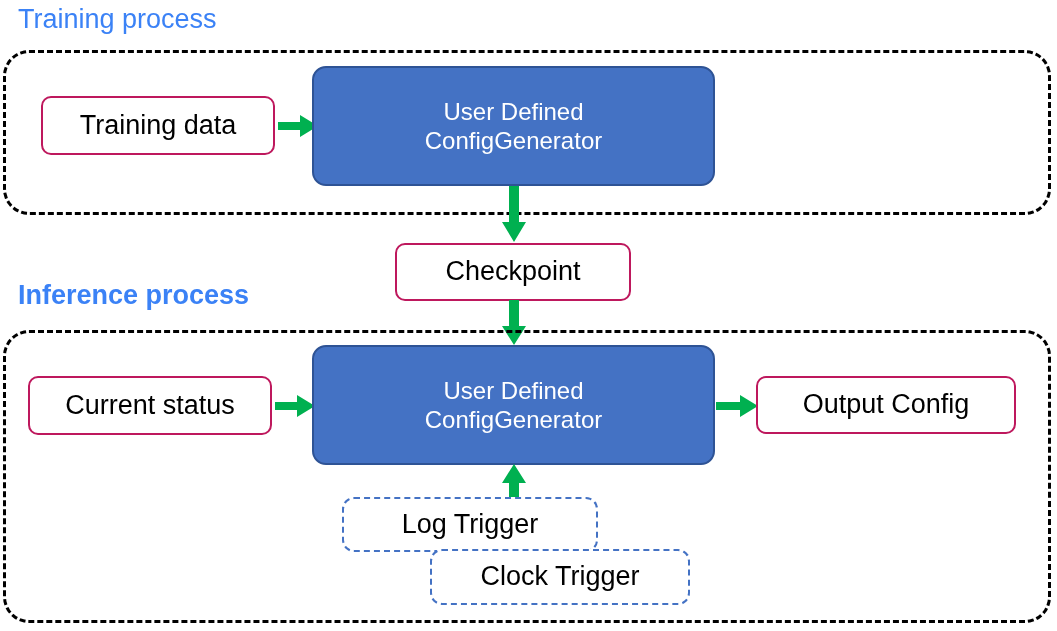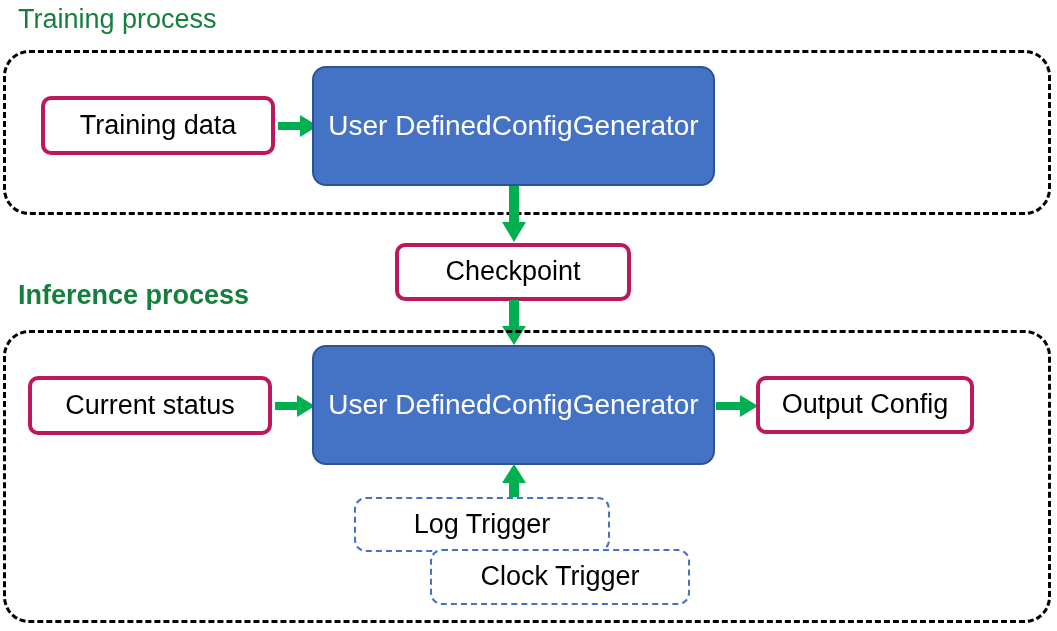--- a/index.html
+++ b/index.html
@@ -15,65 +15,65 @@
     width: 1057px;
     height: 631px;
     background: #ffffff;
     overflow: hidden;
   }
 
   
   .section-caption {
     position: absolute;
     font-size: 27px;
-    color: #15803d;
+    color: #3b82f6;
     line-height: 1;
     white-space: nowrap;
     letter-spacing: 0px;
   }
 
   
   .group-box {
     position: absolute;
     border: 3px dashed #000000;
     border-radius: 26px;
     background: transparent;
     box-sizing: border-box;
   }
 
   
   .node-plain {
     position: absolute;
     box-sizing: border-box;
-    border: 4px solid #be185d;
+    border: 2px solid #be185d;
     border-radius: 10px;
     background: #ffffff;
     display: flex;
     align-items: center;
     justify-content: center;
     color: #000000;
     font-size: 27px;
     line-height: 1.1;
     text-align: center;
     white-space: nowrap;
   }
 
   
   .node-filled {
     position: absolute;
     box-sizing: border-box;
     border: 2px solid #2E5395;
     border-radius: 14px;
     background: #4472C4;
     display: flex;
-    flex-direction: row;
+    flex-direction: column;
     align-items: center;
     justify-content: center;
     color: #ffffff;
-    font-size: 28px;
+    font-size: 24px;
     line-height: 1.22;
     text-align: center;
     white-space: nowrap;
   }
 
   
   .node-trigger {
     position: absolute;
     box-sizing: border-box;
     border: 2px dashed #4472C4;
@@ -154,31 +154,31 @@
     <span>User Defined</span>
     <span>ConfigGenerator</span>
   </div>
 
   <div class="arrow" style="left:716px; top:392px; width:44px; height:28px;">
     <svg width="44" height="28" viewBox="0 0 44 28">
       <path d="M0,10 L24,10 L24,3 L42,14 L24,25 L24,18 L0,18 Z" fill="#00B050"></path>
     </svg>
   </div>
 
-  <div class="node-plain" style="left:756px; top:376px; width:218px; height:58px;">
+  <div class="node-plain" style="left:756px; top:376px; width:260px; height:58px;">
     <span>Output Config</span>
   </div>
 
   <div class="arrow" style="left:500px; top:464px; width:28px; height:40px;">
     <svg width="28" height="40" viewBox="0 0 28 40">
       <path d="M14,0 L26,19 L19,19 L19,40 L9,40 L9,19 L2,19 Z" fill="#00B050"></path>
     </svg>
   </div>
 
-  <div class="node-trigger" style="left:354px; top:497px; width:256px; height:55px; z-index:1;">
+  <div class="node-trigger" style="left:342px; top:497px; width:256px; height:55px; z-index:1;">
     <span>Log Trigger</span>
   </div>
 
   <div class="node-trigger" style="left:430px; top:549px; width:260px; height:56px; z-index:2;">
     <span>Clock Trigger</span>
   </div>
 
 </div>
 
 </body></html>

